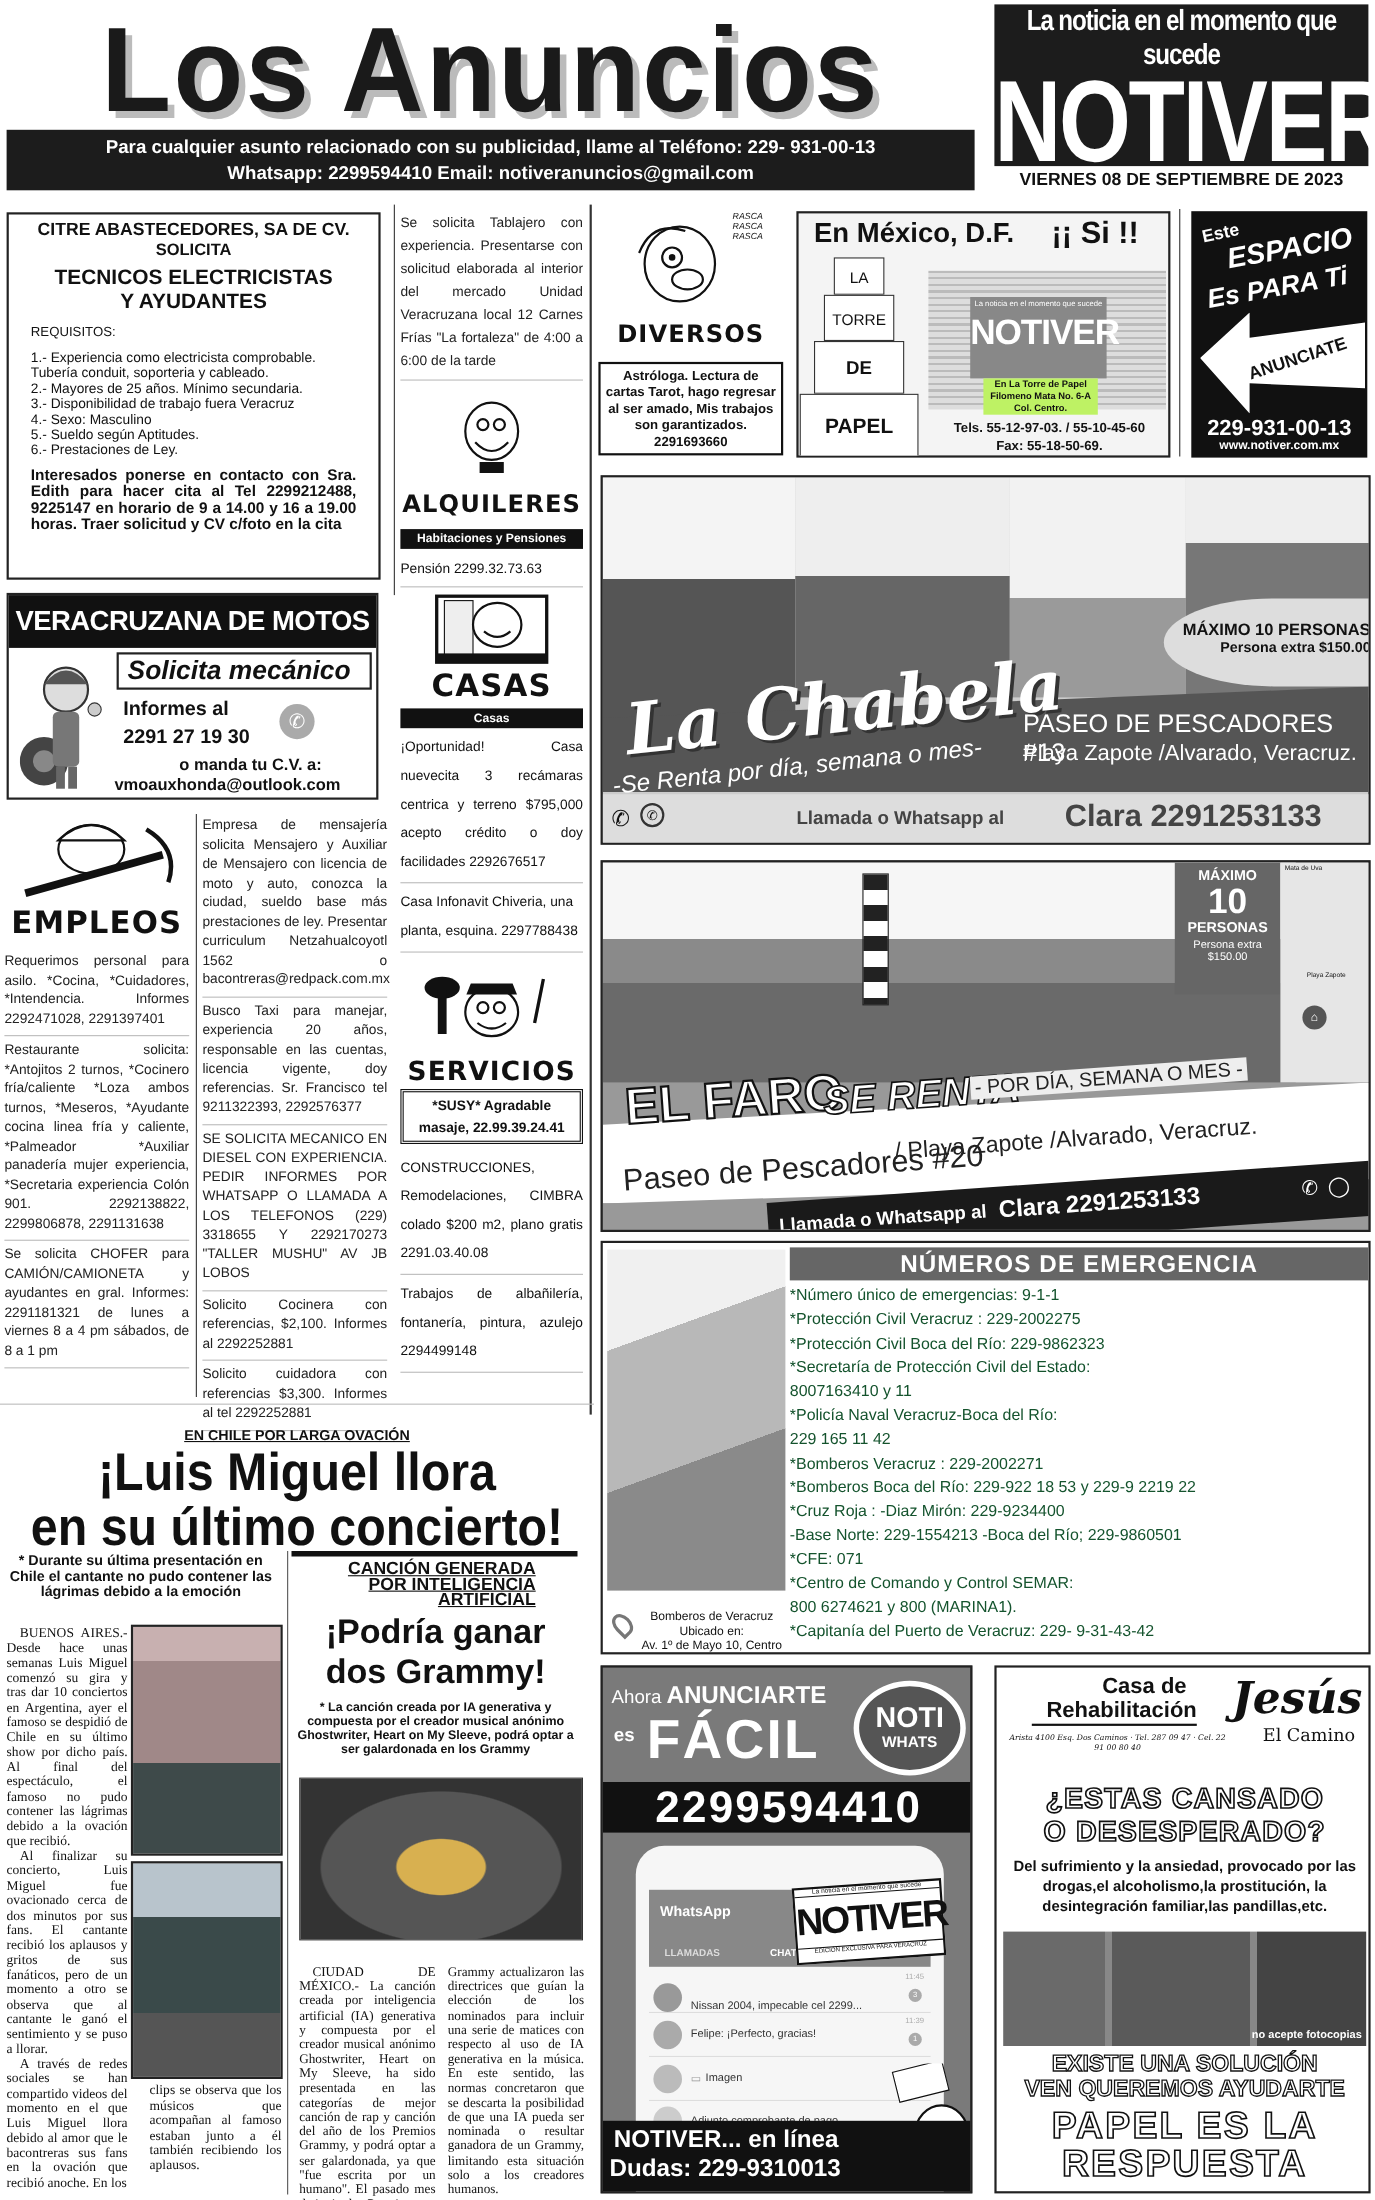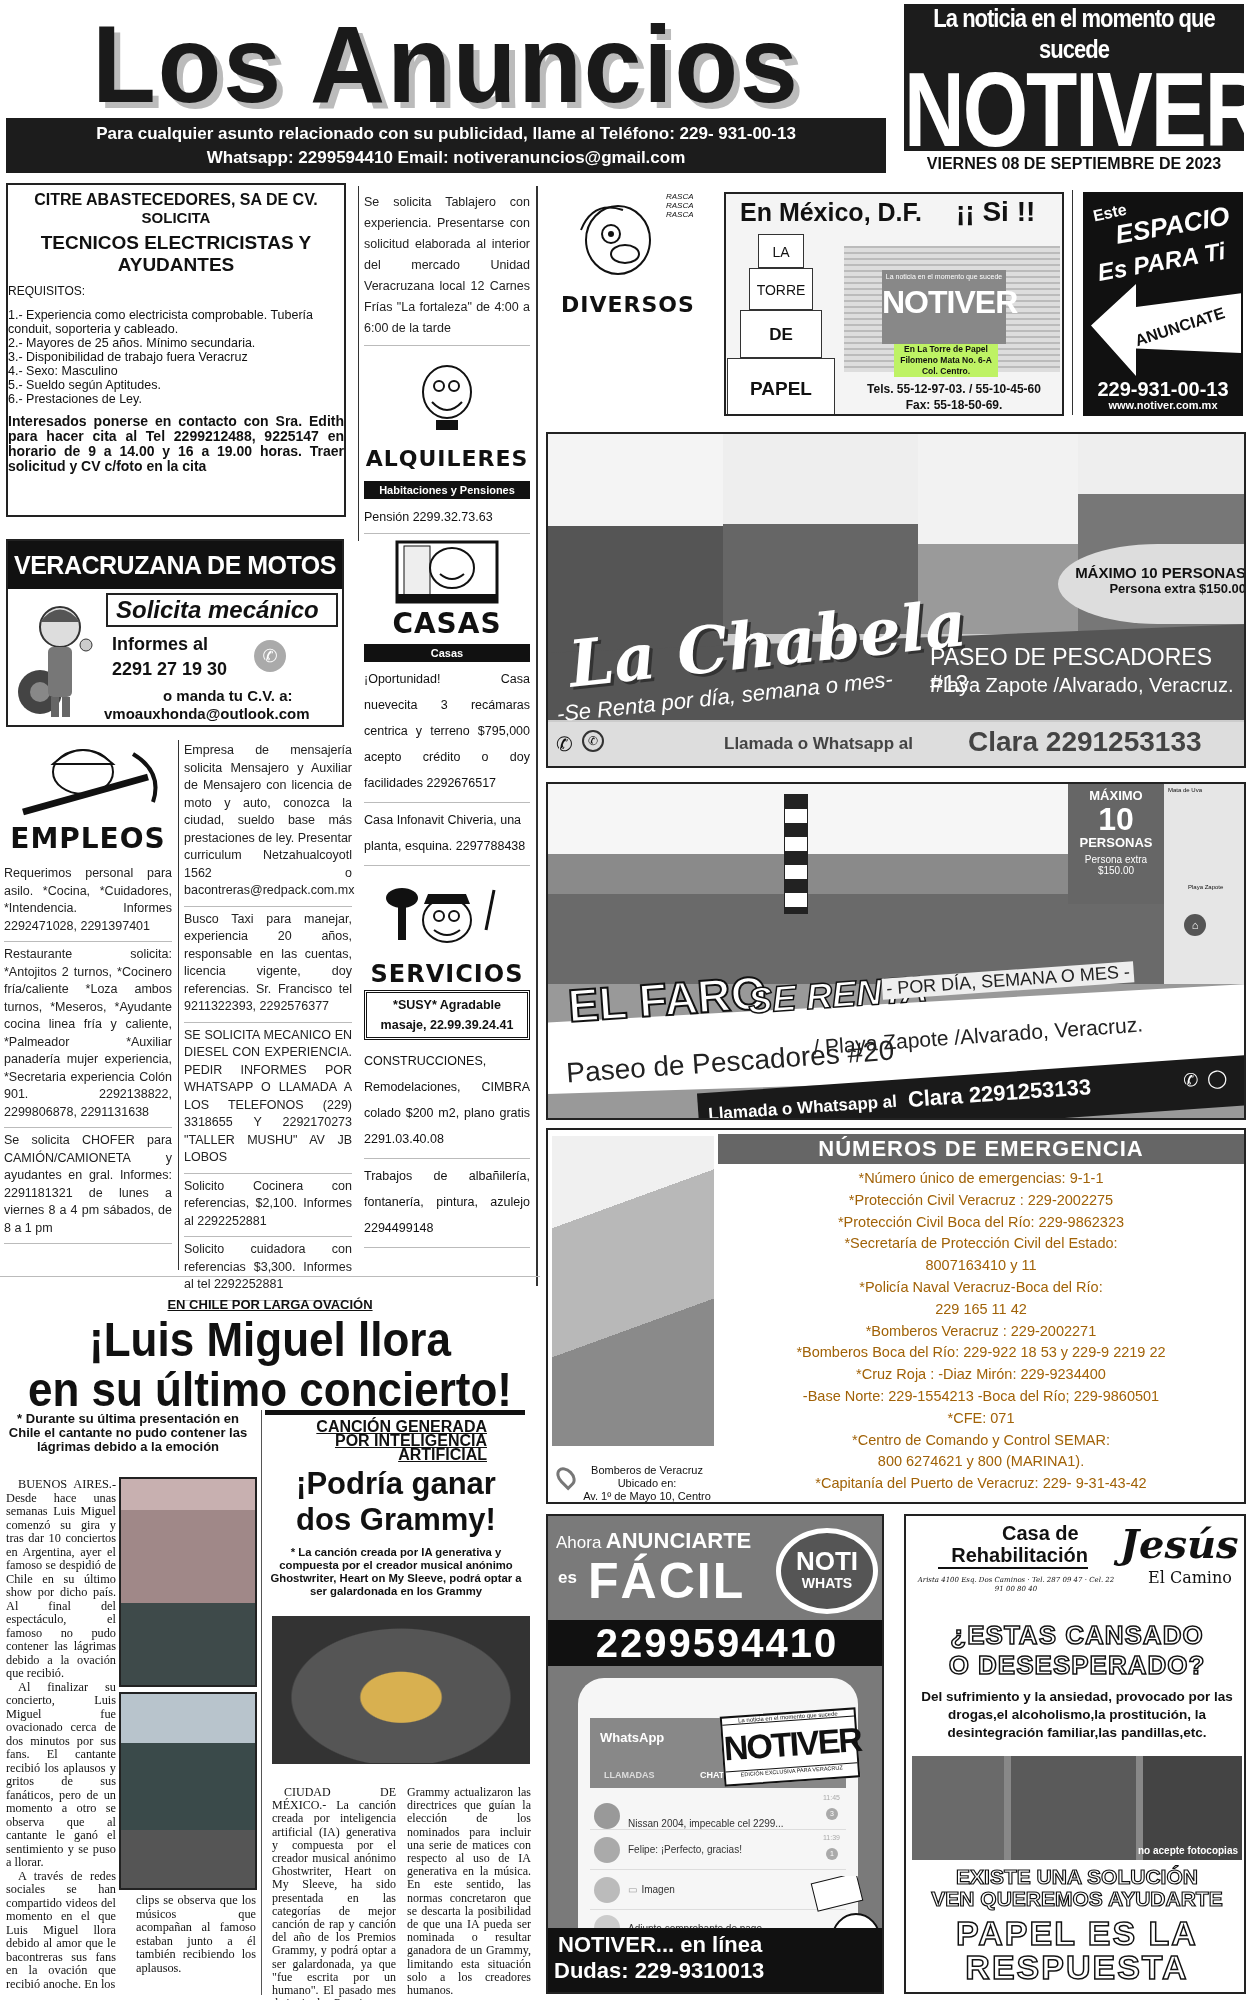--- a/index.html
+++ b/index.html
@@ -37,21 +37,21 @@
   <div class="tag">La noticia en el momento que sucede</div>
   <div class="name">NOTIVER</div>
 </div>
 <div class="abs" id="datebar">VIERNES 08 DE SEPTIEMBRE DE 2023</div>
 
 <div class="vline" style="left:358px;top:186px;height:355px;width:1px"></div>
 <div class="vline" style="left:536px;top:186px;height:1100px;width:2px"></div>
 <div class="vline" style="left:178px;top:740px;height:530px;width:1px"></div>
 <div class="vline" style="left:1072px;top:190px;height:225px;width:1px"></div>
 
-<div class="abs box" style="left:6px;top:183px;width:340px;height:334px;padding:6px 0">
+<div class="abs box" style="left:6px;top:193px;width:340px;height:334px;padding:6px 20px">
   <div style="text-align:center;font-weight:bold;font-size:16px">CITRE ABASTECEDORES, SA DE CV.</div>
   <div style="text-align:center;font-weight:bold;font-size:15px">SOLICITA</div>
   <div style="text-align:center;font-weight:bold;font-size:19px;line-height:22px;margin:6px 20px 8px">TECNICOS ELECTRICISTAS Y AYUDANTES</div>
   <div style="font-size:12px;margin-bottom:10px">REQUISITOS:</div>
   <div style="font-size:12.5px;line-height:14px">
     <div>1.- Experiencia como electricista comprobable. Tubería conduit, soporteria y cableado.</div>
     <div>2.- Mayores de 25 años. Mínimo secundaria.</div>
     <div>3.- Disponibilidad de trabajo fuera Veracruz</div>
     <div>4.- Sexo: Masculino</div>
     <div>5.- Sueldo según Aptitudes.</div>
@@ -157,20 +157,21 @@
     <svg width="150" height="98" viewBox="0 0 150 98">
         <ellipse cx="65" cy="50" rx="32" ry="34" fill="#fff" stroke="#111" stroke-width="2"></ellipse>
         <circle cx="58" cy="44" r="9" fill="#fff" stroke="#111" stroke-width="2"></circle>
         <circle cx="58" cy="44" r="3" fill="#111"></circle>
         <ellipse cx="72" cy="64" rx="14" ry="9" fill="#fff" stroke="#111" stroke-width="2"></ellipse>
         <path d="M28 40 Q40 10 70 20" stroke="#111" stroke-width="2" fill="none"></path>
       </svg>
     <span style="position:absolute;right:6px;top:2px;width:40px;font-size:8px;font-style:italic;line-height:9px">RASCA RASCA RASCA</span>
   </div>
   <div class="cat-title" style="font-size:22px;margin:4px 0 12px">DIVERSOS</div>
+  <div style="border:2px solid #111;font-weight:bold;font-size:12px;line-height:15px;text-align:center;padding:3px 4px">Astróloga. Lectura de cartas Tarot, hago regresar al ser amado, Mis trabajos son garantizados. 2291693660</div>
 </div>
 
 <div class="abs box" style="left:724px;top:192px;width:340px;height:224px;overflow:hidden;background:#f4f4f4">
   <div style="position:absolute;left:14px;top:4px;font-weight:bold;font-size:25px"><span>En México, D.F.</span></div>
   <div style="position:absolute;left:230px;top:2px;font-weight:bold;font-size:28px">¡¡ Si !!</div>
   <div style="position:absolute;left:0;top:40px;width:110px;height:184px">
     <div style="margin:0 auto;width:46px;height:34px;border:1px solid #333;background:#fff;text-align:center;line-height:34px;font-size:14px">LA</div>
     <div style="margin:0 auto;width:64px;height:42px;border:1px solid #333;background:#fff;text-align:center;line-height:42px;font-size:14px">TORRE</div>
     <div style="margin:0 auto;width:82px;height:48px;border:1px solid #333;background:#fff;text-align:center;line-height:48px;font-size:17px;font-weight:bold">DE</div>
     <div style="margin:0 auto;width:108px;height:60px;border:1px solid #333;background:#fff;text-align:center;line-height:60px;font-size:19px;font-weight:bold">PAPEL</div>
@@ -248,21 +249,21 @@
 
 <div class="abs box" style="left:546px;top:1128px;width:700px;height:376px;overflow:hidden">
   <div style="position:absolute;left:4px;top:6px;width:162px;height:310px;background:linear-gradient(160deg,#f0f0f0 0 25%,#b8b8b8 25% 60%,#8a8a8a 60% 100%)"></div>
   <div style="position:absolute;left:10px;top:336px;width:16px;height:22px;border:3px solid #777;border-radius:50% 50% 50% 0;transform:rotate(-45deg)"></div>
   <div style="position:absolute;left:24px;top:334px;width:150px;text-align:center;font-size:11px;line-height:13px">
     <div>Bomberos de Veracruz</div>
     <div>Ubicado en:</div>
     <div>Av. 1º de Mayo 10, Centro</div>
   </div>
   <div style="position:absolute;left:170px;top:4px;width:526px;height:30px;background:#666;color:#fff;font-weight:900;font-size:22px;text-align:center;line-height:30px;letter-spacing:1px">NÚMEROS DE EMERGENCIA</div>
-  <div style="position:absolute;left:170px;top:38px;width:526px;text-align:center;font-size:14.5px;line-height:21.8px;color:#a16207">
+  <div style="position:absolute;left:170px;top:38px;width:526px;font-size:14.5px;line-height:21.8px;color:#14532d">
     <div>*Número único de emergencias: 9-1-1</div>
     <div>*Protección Civil Veracruz : 229-2002275</div>
     <div>*Protección Civil Boca del Río: 229-9862323</div>
     <div>*Secretaría de Protección Civil del Estado:</div>
     <div>8007163410 y 11</div>
     <div>*Policía Naval Veracruz-Boca del Río:</div>
     <div>229 165 11 42</div>
     <div>*Bomberos Veracruz : 229-2002271</div>
     <div>*Bomberos Boca del Río:  229-922 18 53 y 229-9 2219 22</div>
     <div>*Cruz Roja : -Diaz Mirón: 229-9234400</div>

